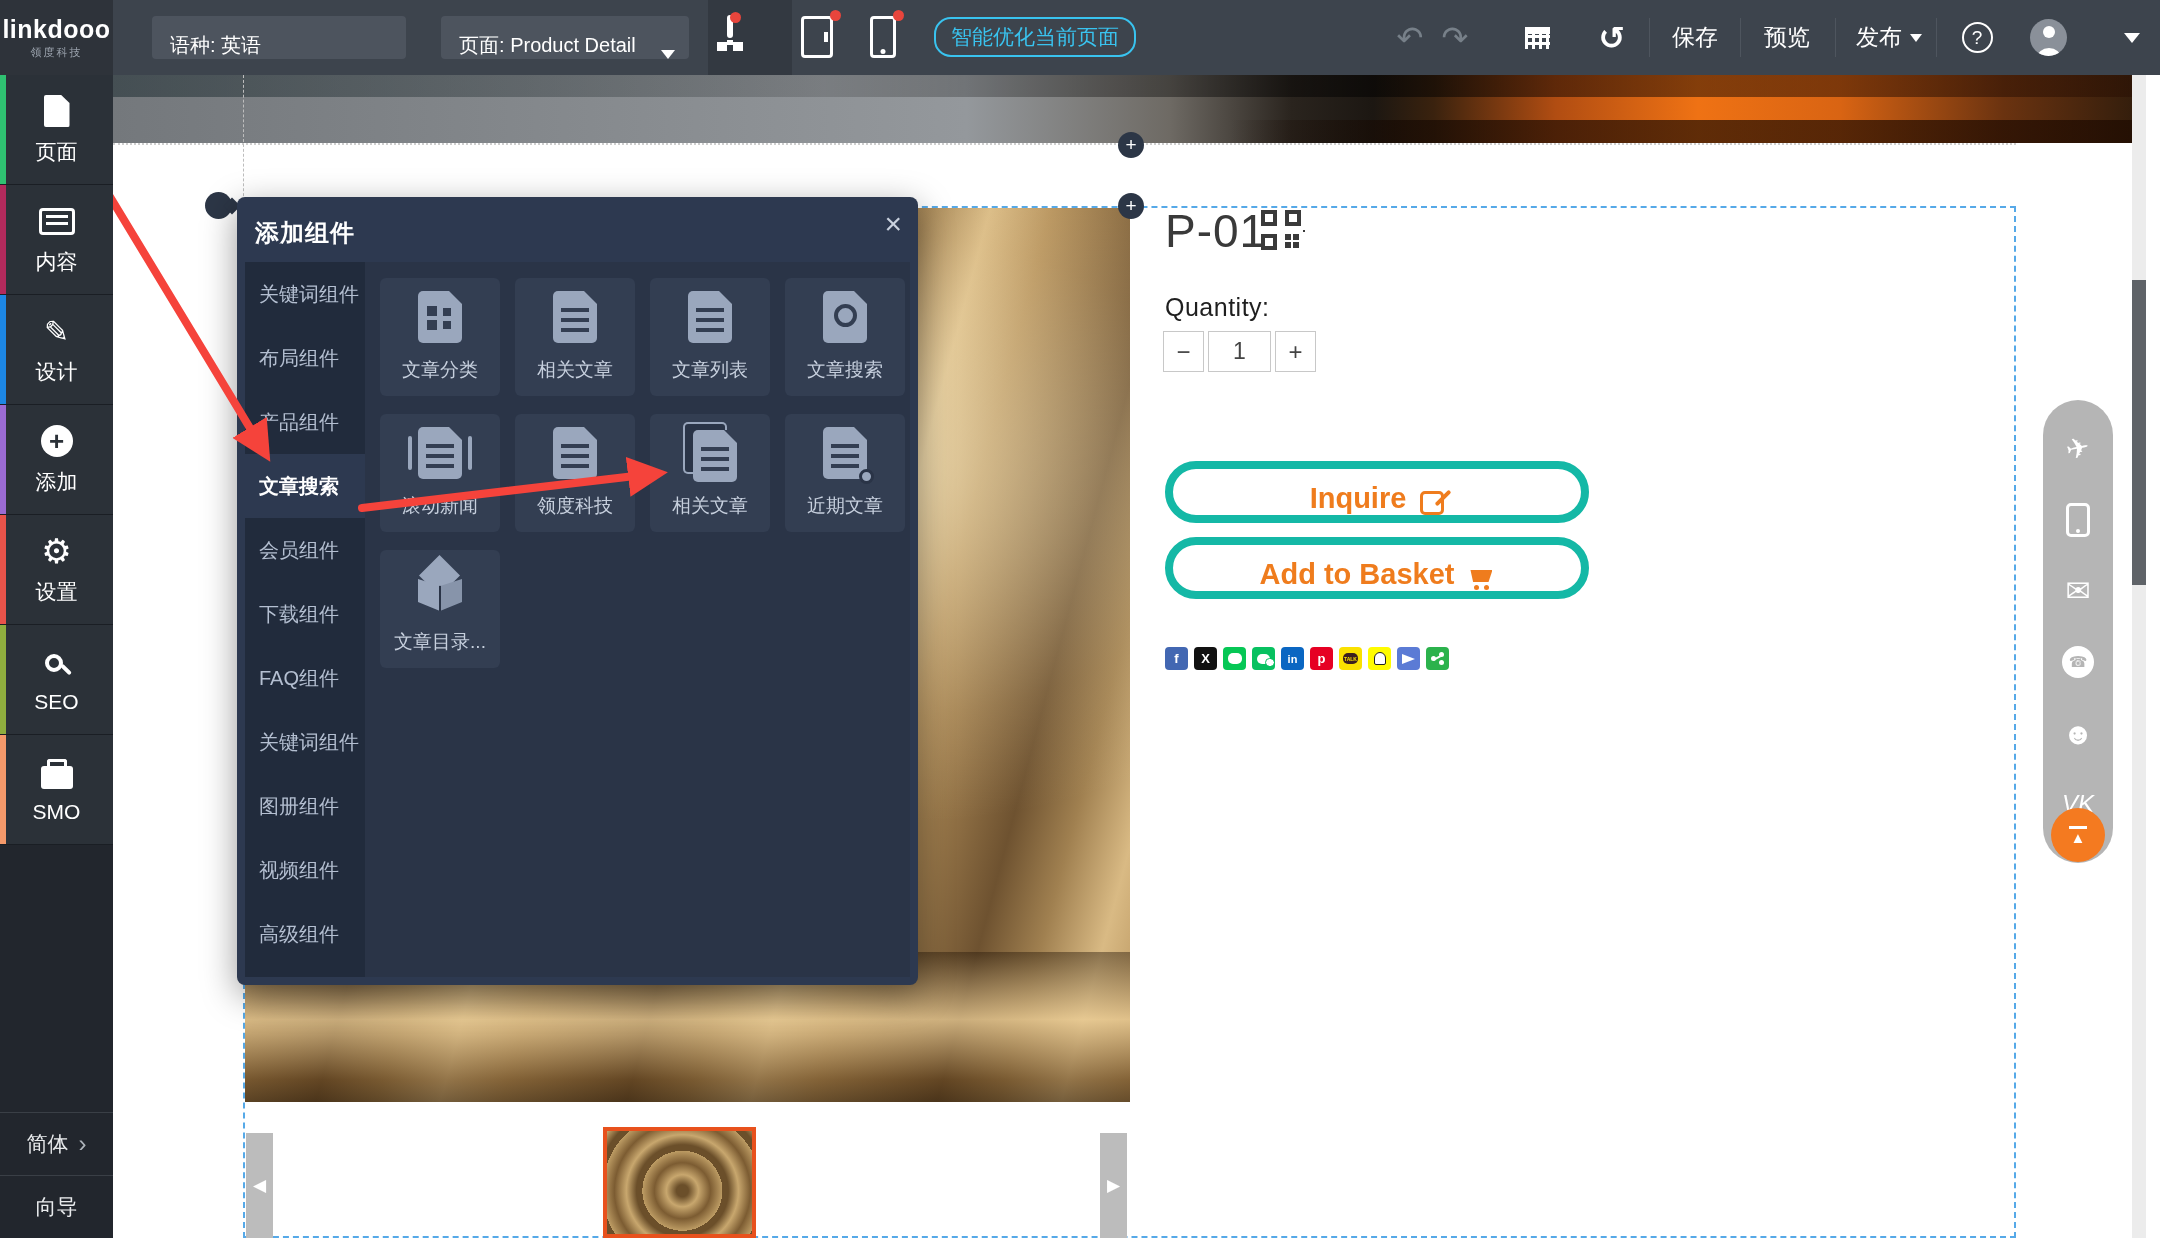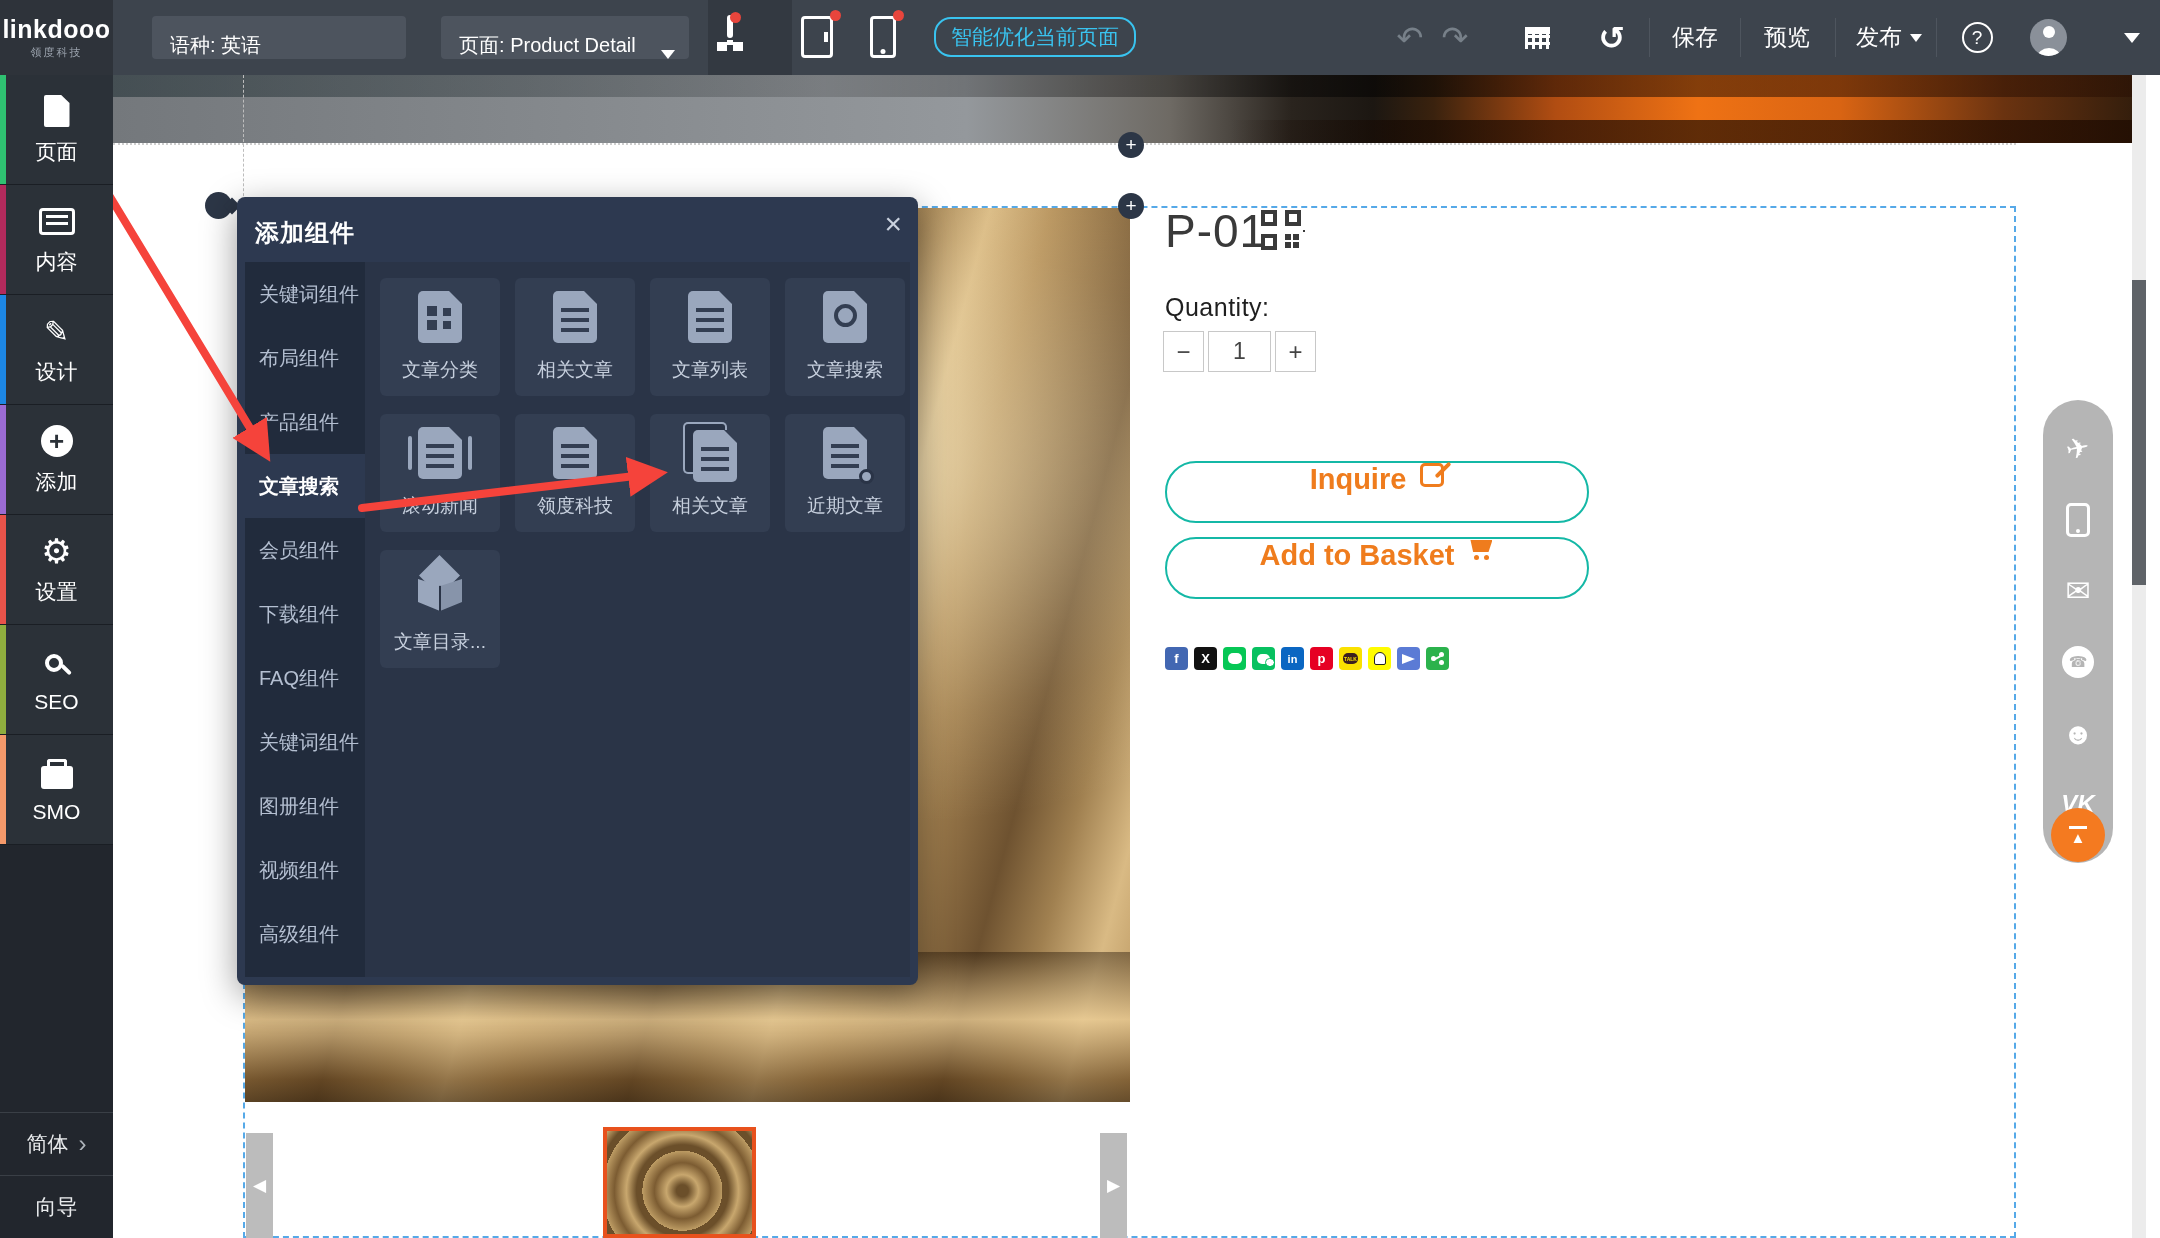--- a/index.html
+++ b/index.html
@@ -95,22 +95,22 @@
   .qr{position:absolute;left:1148px;top:135px;width:40px;height:40px;}
   .qr i{position:absolute;width:16px;height:16px;border:4px solid #3a3a3a;}
   .qr .tl{left:0;top:0}.qr .tr{right:0;top:0}.qr .bl{left:0;bottom:0}
   .qr::after{content:"";position:absolute;right:2px;bottom:2px;width:6px;height:6px;background:#3a3a3a;
     box-shadow:-8px 0 0 #3a3a3a,0 -8px 0 #3a3a3a,-8px -8px 0 #3a3a3a,8px -14px 0 -2px #3a3a3a;}
   .qtylabel{position:absolute;left:1052px;top:218px;font-size:25px;color:#1f1f1f;letter-spacing:.5px;}
   .stepper{position:absolute;left:1050px;top:256px;display:flex;gap:4px;}
   .stepbtn,.stepval{height:41px;border:1px solid #c8c8c8;background:#fff;display:flex;align-items:center;justify-content:center;color:#444;}
   .stepbtn{width:41px;font-size:24px;cursor:pointer;}
   .stepval{width:63px;font-size:23px;}
-  .obtn{position:absolute;left:1052px;width:424px;height:62px;border:2px solid #14b8a6;border-radius:31px;background:#fff;
-    color:#ef7c1d;font-size:29px;font-weight:bold;display:flex;align-items:flex-start;justify-content:center;gap:14px;cursor:pointer;}
+  .obtn{position:absolute;left:1052px;width:424px;height:62px;border:8px solid #14b8a6;border-radius:31px;background:#fff;
+    color:#ef7c1d;font-size:29px;font-weight:bold;display:flex;align-items:flex-end;justify-content:center;gap:14px;cursor:pointer;}
   .editicon{position:relative;width:24px;height:24px;border:3px solid #ef7c1d;border-radius:5px;}
   .editicon::after{content:"";position:absolute;right:-4px;top:-6px;width:4px;height:20px;background:#ef7c1d;transform:rotate(45deg);border-radius:2px;}
   .cart{position:relative;width:26px;height:22px;}
   .cart::before{content:"";position:absolute;left:2px;top:1px;width:22px;height:12px;background:#ef7c1d;clip-path:polygon(0 0,100% 0,82% 100%,12% 100%);}
   .cart::after{content:"";position:absolute;left:6px;bottom:1px;width:5px;height:5px;border-radius:50%;background:#ef7c1d;box-shadow:10px 0 0 #ef7c1d;}
   .sharerow{position:absolute;left:1052px;top:572px;display:flex;gap:6px;}
   .sh{width:23px;height:23px;border-radius:4px;color:#fff;font-size:13px;font-weight:bold;
     display:flex;align-items:center;justify-content:center;cursor:pointer;position:relative;}
   .sh-facebook{background:#4267B2}.sh-x{background:#111}.sh-line{background:#06C755}.sh-wechat{background:#07C160}
   .sh-linkedin{background:#0A66C2;font-size:11px}.sh-pinterest{background:#E60023}
@@ -128,21 +128,21 @@
     box-shadow:0 0 0 #fff, 0 1px 0 transparent;}
   
   .floatbar{position:absolute;left:1930px;top:325px;width:70px;height:463px;background:#b5b5b5;border-radius:36px;z-index:6;}
   .fb-ic{position:absolute;left:0;width:70px;height:56px;display:flex;align-items:center;justify-content:center;color:#fff;cursor:pointer;}
   .fb-plane{font-size:28px;transform:rotate(-12deg);}
   .fb-tab{width:24px;height:34px;border:3px solid #fff;border-radius:5px;position:relative;}
   .fb-tab::after{content:"";position:absolute;left:50%;bottom:1px;transform:translateX(-50%);width:4px;height:4px;border-radius:50%;background:#fff;}
   .fb-mail{font-size:30px;}
   .fb-wa{width:32px;height:32px;border-radius:50%;background:#fff;color:#b5b5b5;font-size:15px;display:flex;align-items:center;justify-content:center;}
   .fb-qq{font-size:30px;}
-  .fb-vk{font-size:24px;font-weight:bold;font-style:italic;}
+  .fb-vk{font-size:24px;font-weight:normal;font-style:italic;}
   .fb-top{position:absolute;left:8px;top:408px;width:54px;height:54px;border-radius:50%;background:#f47a20;color:#fff;
     display:flex;flex-direction:column;align-items:center;justify-content:center;cursor:pointer;}
   .fb-top i{width:18px;height:3px;background:#fff;margin-bottom:2px;}
   .fb-top span{font-size:15px;line-height:13px;}
   
   .scrolltrack{position:absolute;right:0;top:0;width:14px;height:1163px;background:#ececec;}
   .scrollthumb{position:absolute;right:0;top:205px;width:14px;height:305px;background:#5f6368;}
   
   .modal{position:absolute;left:124px;top:122px;width:681px;height:788px;background:#2d3950;border-radius:8px;
     box-shadow:0 10px 35px rgba(0,0,0,.4);z-index:5;}

